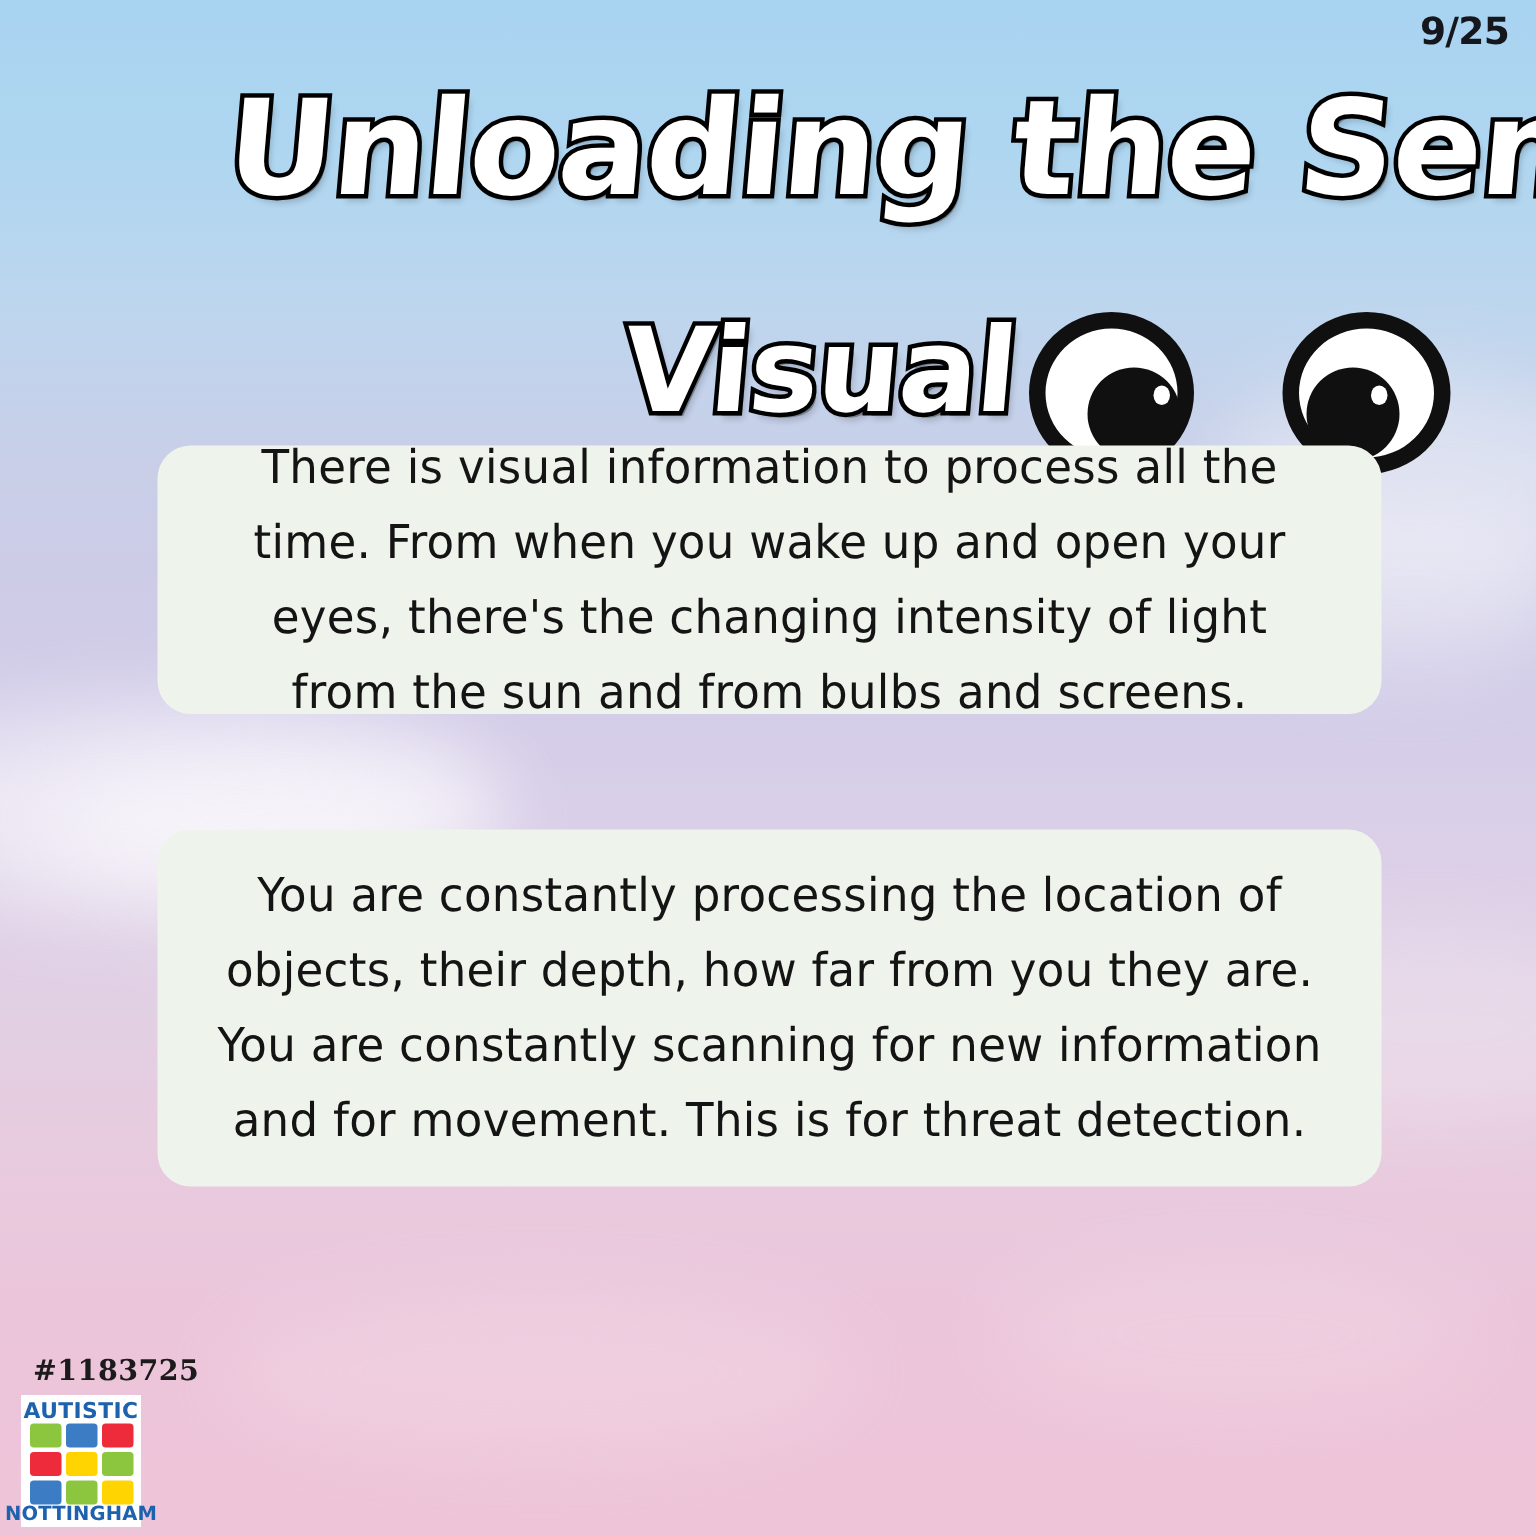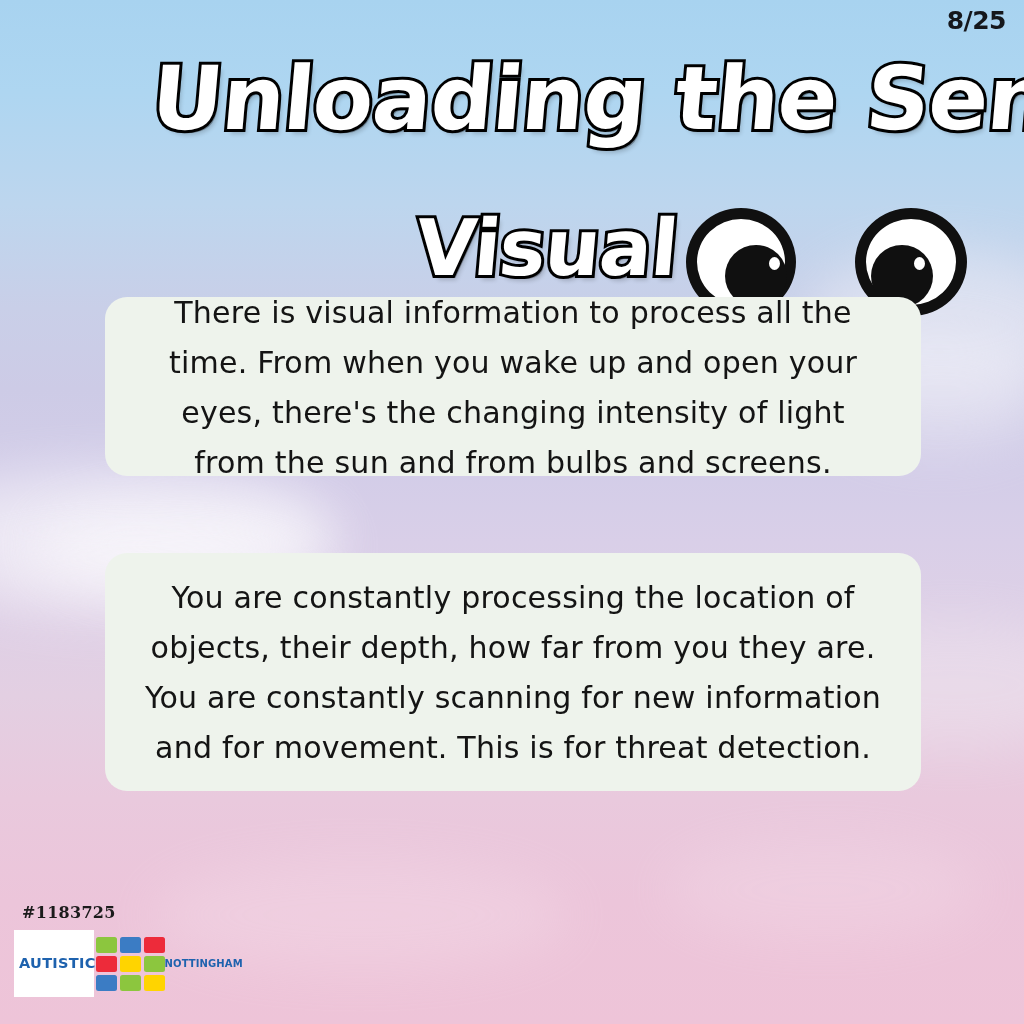--- a/index.html
+++ b/index.html
@@ -142,48 +142,48 @@
     letter-spacing: 0.2px;
     transform: scaleX(0.97);
   }
 
   
   #hashtag {
     position: absolute;
     left: 22px;
     top: 903px;
     font-family: "DejaVu Serif", serif;
-    font-size: 16px;
+    font-size: 19px;
     font-weight: bold;
     color: #1b1b1b;
     letter-spacing: 0.3px;
   }
 
   #logo {
     position: absolute;
     left: 14px;
     top: 930px;
     width: 80px;
-    height: 67px;
+    height: 88px;
     background: #ffffff;
     box-sizing: border-box;
     padding: 4px 5px;
     display: flex;
-    flex-direction: row;
+    flex-direction: column;
     align-items: center;
     justify-content: space-between;
   }
   .logo-word {
     font-family: "DejaVu Sans", sans-serif;
     font-weight: bold;
     color: #1e62ae;
     line-height: 1;
   }
   #logo-top    { font-size: 14.5px; letter-spacing: 0.3px; }
-  #logo-bottom { font-size: 10px;  letter-spacing: 0.1px; }
+  #logo-bottom { font-size: 13px;  letter-spacing: 0.1px; }
 
   #logo-grid {
     display: grid;
     grid-template-columns: repeat(3, 21px);
     grid-template-rows: repeat(3, 16px);
     gap: 3px;
   }
   .logo-tile { border-radius: 2.5px; }
 </style>
 </head>
@@ -193,21 +193,21 @@
 
   <div class="cloud cloud-a"></div>
   <div class="cloud cloud-b"></div>
   <div class="cloud cloud-c"></div>
   <div class="cloud cloud-d"></div>
   <div class="cloud cloud-e"></div>
   <div class="cloud cloud-f"></div>
   <div class="cloud cloud-g"></div>
   <div class="cloud cloud-h"></div>
 
-  <div id="page-counter">8/25</div>
+  <div id="page-counter">9/25</div>
 
   <div id="slide-title" class="bubble-heading">Unloading the Senses</div>
 
   <div id="slide-subtitle" class="bubble-heading">Visual</div>
 
   <div id="eye-left" class="eye">
     <div class="pupil"></div>
     <div class="glint"></div>
   </div>
 

